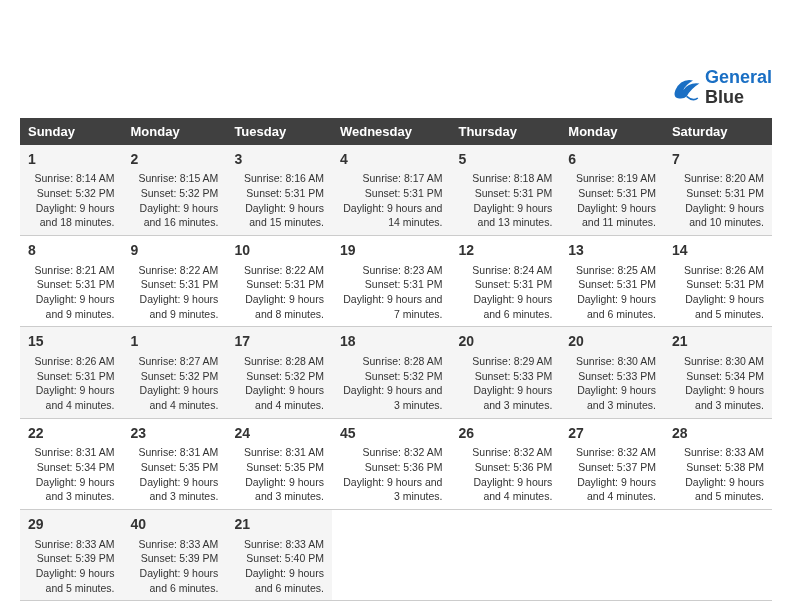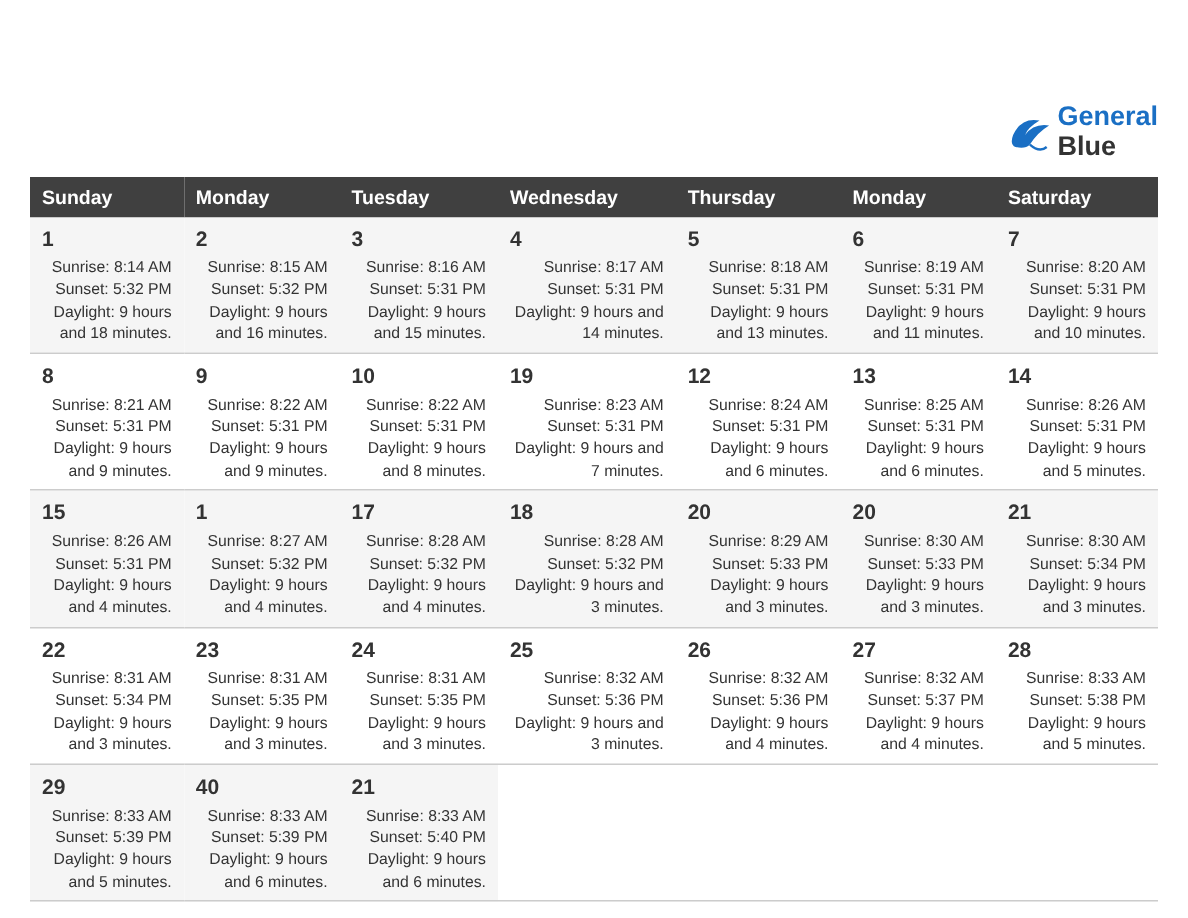--- a/index.html
+++ b/index.html
@@ -220,21 +220,21 @@
         </td>
         <td>
           <span class="day-num">23</span>
           <div class="day-info">Sunrise: 8:31 AM<br>Sunset: 5:35 PM<br>Daylight: 9 hours and 3 minutes.</div>
         </td>
         <td>
           <span class="day-num">24</span>
           <div class="day-info">Sunrise: 8:31 AM<br>Sunset: 5:35 PM<br>Daylight: 9 hours and 3 minutes.</div>
         </td>
         <td>
-          <span class="day-num">25</span>
+          <span class="day-num">45</span>
           <div class="day-info">Sunrise: 8:32 AM<br>Sunset: 5:36 PM<br>Daylight: 9 hours and 3 minutes.</div>
         </td>
         <td>
           <span class="day-num">26</span>
           <div class="day-info">Sunrise: 8:32 AM<br>Sunset: 5:36 PM<br>Daylight: 9 hours and 4 minutes.</div>
         </td>
         <td>
           <span class="day-num">27</span>
           <div class="day-info">Sunrise: 8:32 AM<br>Sunset: 5:37 PM<br>Daylight: 9 hours and 4 minutes.</div>
         </td>

